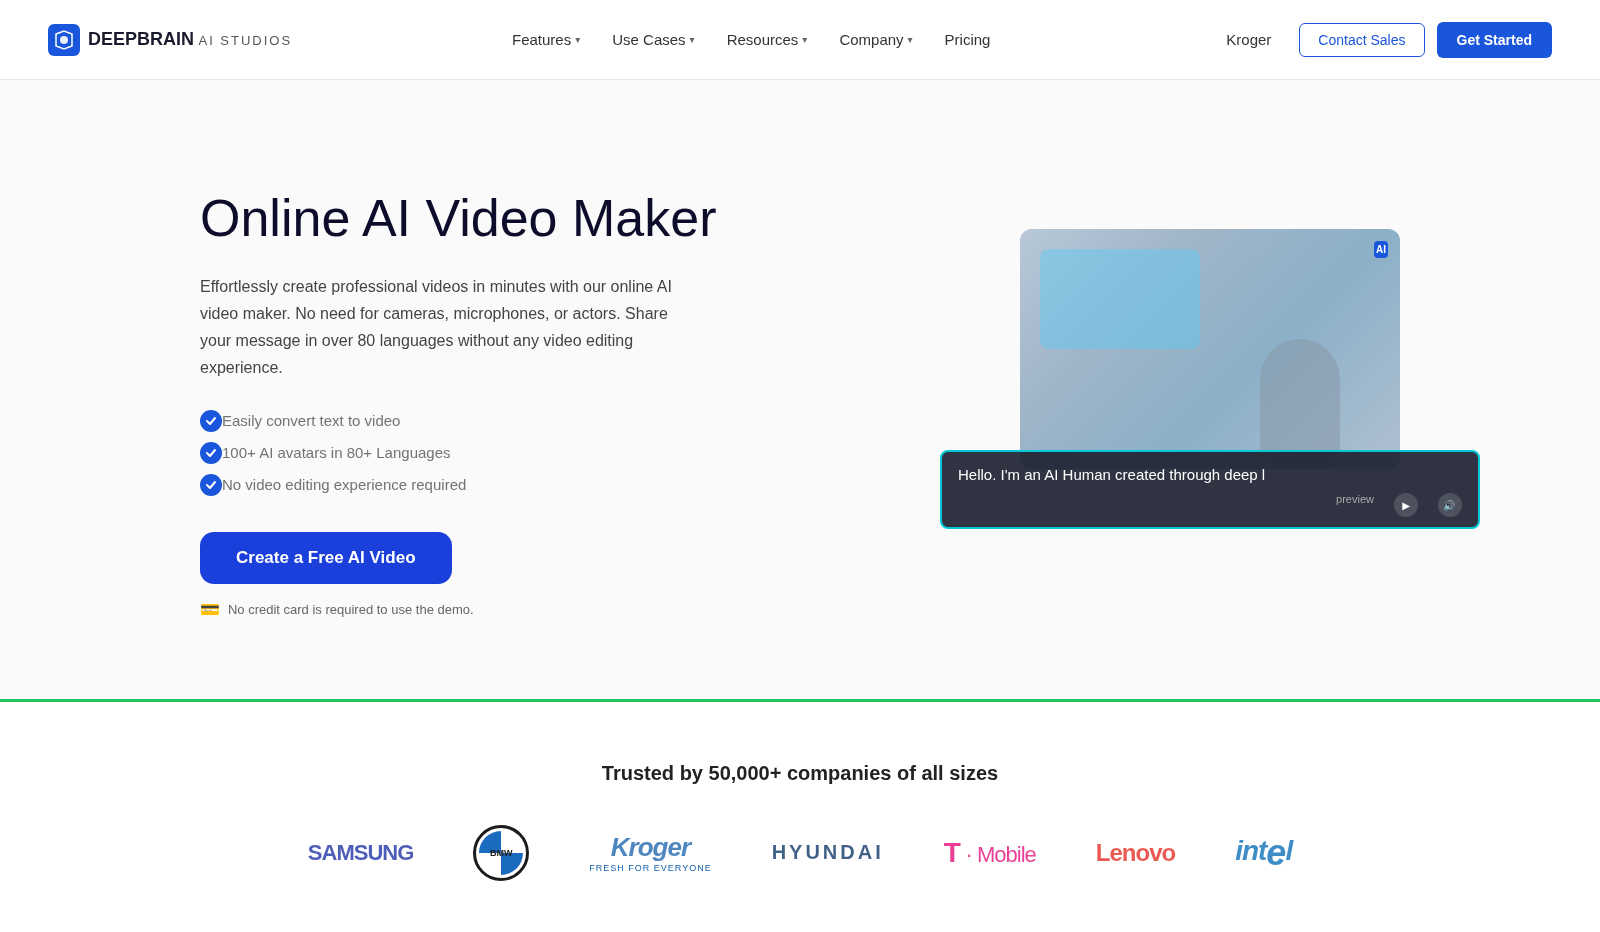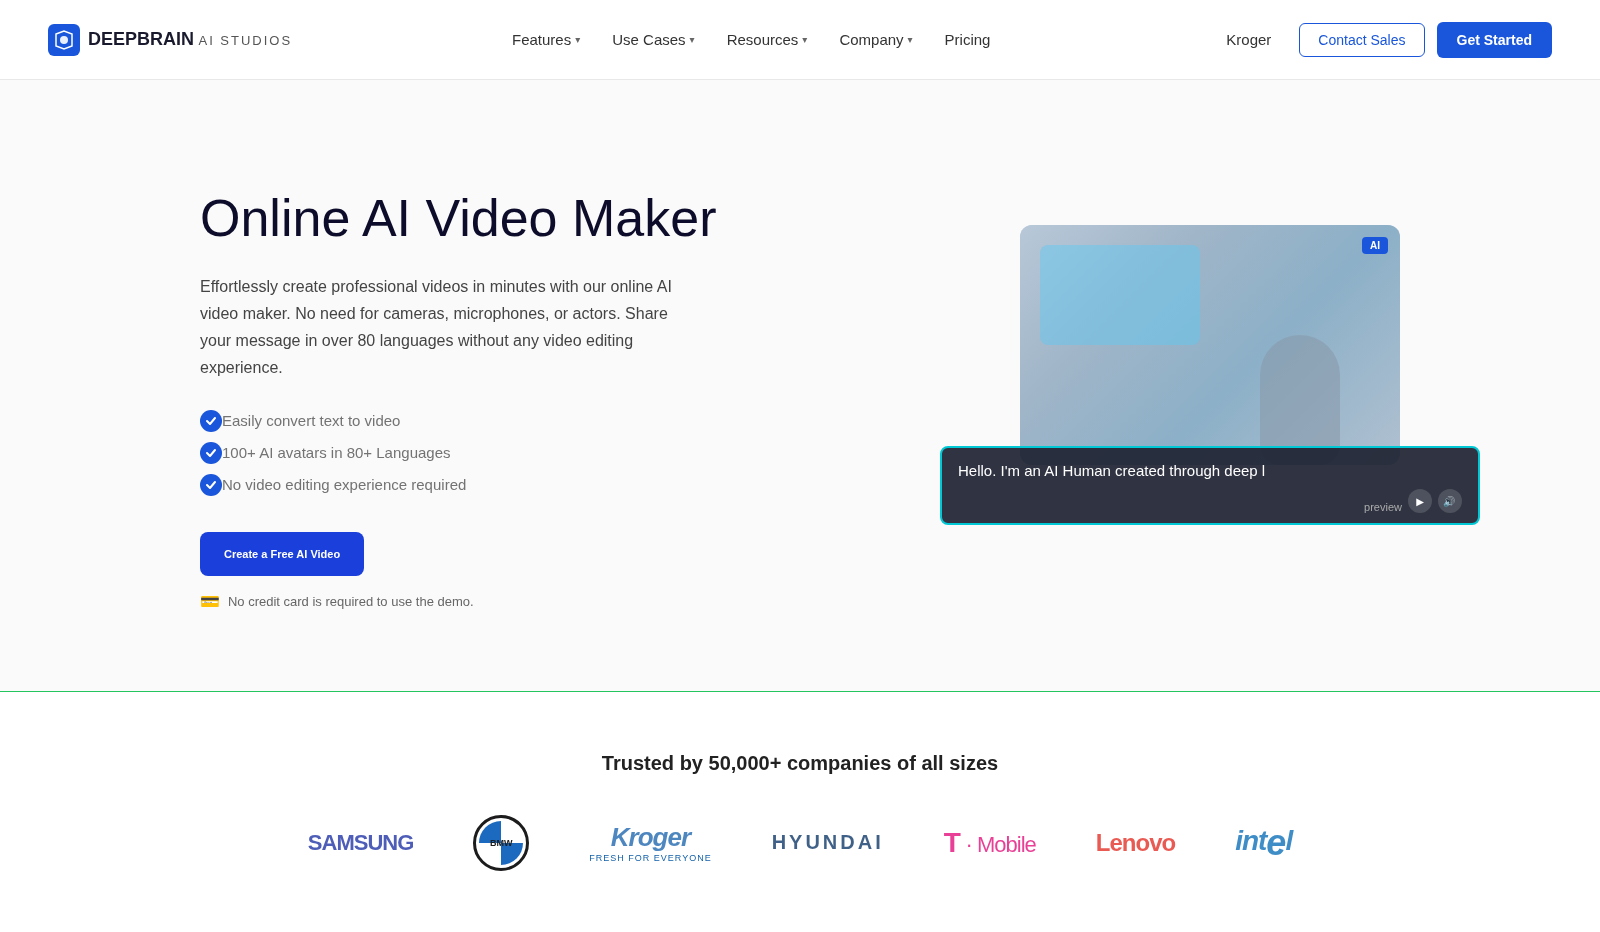--- a/index.html
+++ b/index.html
@@ -45,21 +45,21 @@
     .hero-desc { font-size: 16px; color: #444; line-height: 1.7; margin-bottom: 28px; max-width: 480px; }
     .hero-features { list-style: none; margin-bottom: 36px; }
     .hero-features li { display: flex; align-items: center; margin-bottom: 10px; font-size: 15px; color: #737373; }
     .check-icon {
       width: 22px; height: 22px; border-radius: 50%; background: #1a56db;
       display: flex; align-items: center; justify-content: center; flex-shrink: 0;
     }
     .check-icon svg { width: 12px; height: 12px; }
     .btn-cta {
       display: inline-block; background: #1a3fdb; color: #fff;
-      padding: 16px 24px; border-radius: 8px; font-size: 11px;
+      padding: 16px 36px; border-radius: 14px; font-size: 17px;
       font-weight: 700; cursor: pointer; border: none; margin-bottom: 16px;
       text-decoration: none;
     }
     .no-cc { display: flex; align-items: center; gap: 8px; font-size: 13px; color: #666; }
     .card-icon { font-size: 16px; }
 
     
     .hero-right { position: relative; }
     .video-container {
       width: 380px; height: 240px; background: #cdd5e0; border-radius: 12px;
@@ -75,42 +75,42 @@
       width: 80px; height: 130px; background: #8899aa; border-radius: 40px 40px 20px 20px;
       position: absolute; bottom: 0; right: 60px; opacity: 0.6;
     }
     .screen-element {
       width: 160px; height: 100px; background: rgba(100,200,240,0.5);
       border-radius: 8px; position: absolute; top: 20px; left: 20px;
     }
     .small-badge {
       position: absolute; top: 12px; right: 12px;
       background: #1a56db; color: #fff; font-size: 10px;
-      padding: 3px 8px; border-radius: 4px; font-weight: 600;
+      padding: 3px 2px; border-radius: 4px; font-weight: 600;
     }
     
     .transcript-box {
       position: absolute; bottom: -60px; left: -80px; right: -80px;
       background: rgba(30,35,50,0.92); border-radius: 8px;
       border: 2px solid #00c8d4; padding: 14px 16px 10px;
       z-index: 10;
     }
     .transcript-text { color: #fff; font-size: 15px; margin-bottom: 10px; }
-    .transcript-controls { display: flex; align-items: flex-end; justify-content: flex-end; gap: 6px; }
+    .transcript-controls { display: flex; align-items: flex-start; justify-content: flex-end; gap: 20px; }
     .ctrl-label { color: #aaa; font-size: 11px; }
     .ctrl-btn {
       width: 24px; height: 24px; border-radius: 50%;
       background: rgba(255,255,255,0.15); display: flex; align-items: center;
       justify-content: center; cursor: pointer; color: #fff; font-size: 10px;
     }
 
     
     .trusted-section {
       padding: 60px 0 40px;
-      background: #fff; border-top: 1px solid #22c55e;
+      background: #fff; border-top: 3px solid #22c55e;
     }
     .trusted-title {
       text-align: center; font-size: 20px; font-weight: 700;
       color: #222; margin-bottom: 40px;
     }
     .logos-row {
       display: flex; align-items: center; justify-content: center;
       gap: 60px; flex-wrap: wrap; padding: 0 40px;
       overflow: hidden;
     }

